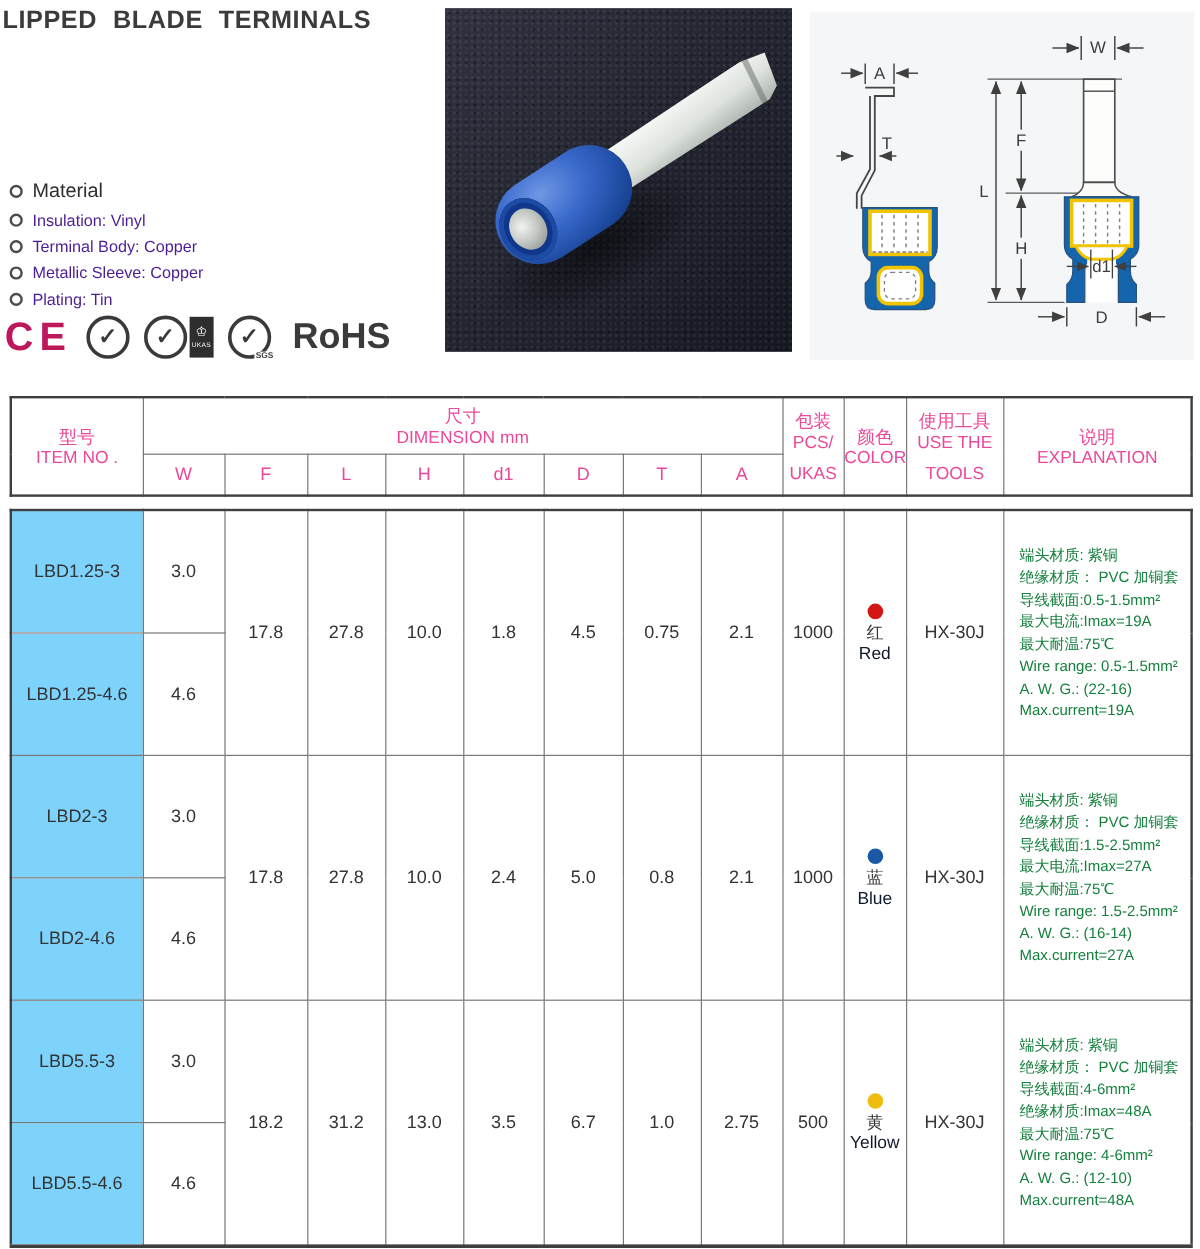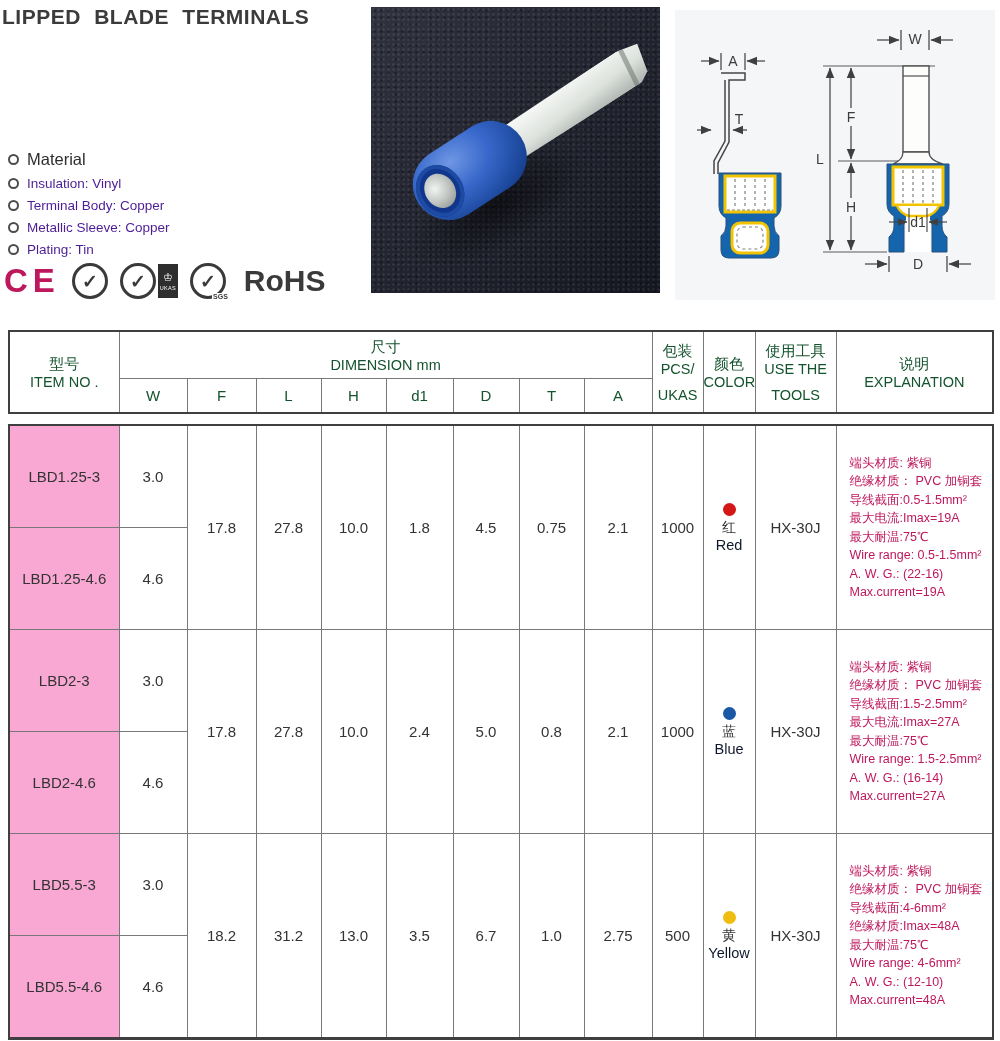--- a/index.html
+++ b/index.html
@@ -83,30 +83,30 @@
   #diagram { position:absolute; left:675px; top:10px; width:320px; height:290px; background:#f4f6f7; }
   #diagram svg { display:block; }
   .dim-label { font-family:"Liberation Sans", sans-serif; font-size:14px; fill:#3c3c3c; }
 
   
   table { border-collapse:collapse; table-layout:fixed; background:#fff; }
   #header-table { position:absolute; left:8px; top:330px; width:984px; border:2px solid #3f3f3f; }
   #body-table   { position:absolute; left:8px; top:424px; width:984px; border:2px solid #3f3f3f; border-bottom-width:3px; }
   td { border:1px solid #787878; text-align:center; vertical-align:middle;
        font-size:15px; color:#333; padding:0; overflow:hidden; }
-  #header-table td { color:#14532d; }
+  #header-table td { color:#ec4899; }
   .h1 td { height:46px; }
   .h2 td { height:33px; }
   .hdr-cn { font-size:15px; }
   .hdr-en { font-size:14.5px; }
   .tools-gap { margin-top:10px; }
   .body-row td { height:101px; }
-  .cell-item { background:#f9a8d4;margin-left:28px; }
+  .cell-item { background:#7dd3fc;margin-left:28px; }
   .expl-cell { text-align:left; padding:6px 4px 6px 13px; }
-  .expl-line { font-size:12.5px; line-height:18.5px; color:#be185d; white-space:nowrap; }
+  .expl-line { font-size:12.5px; line-height:18.5px; color:#15803d; white-space:nowrap; }
   .color-dot { width:13px; height:13px; border-radius:50%; margin:0 auto 3px auto; }
   .color-cn { font-size:14px; color:#333; }
   .color-en { font-size:14.5px; color:#0f172a; }
 </style>
 </head>
 <body>
 
 <div id="page">
 
   <div id="title">LIPPED BLADE TERMINALS</div>

